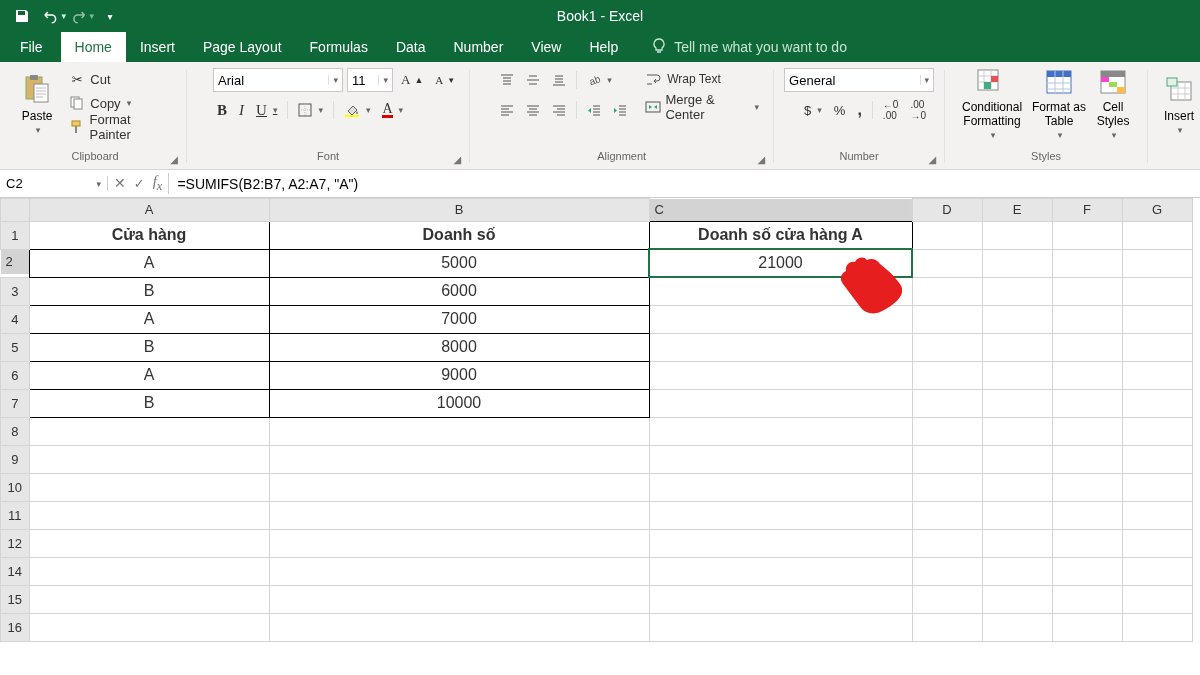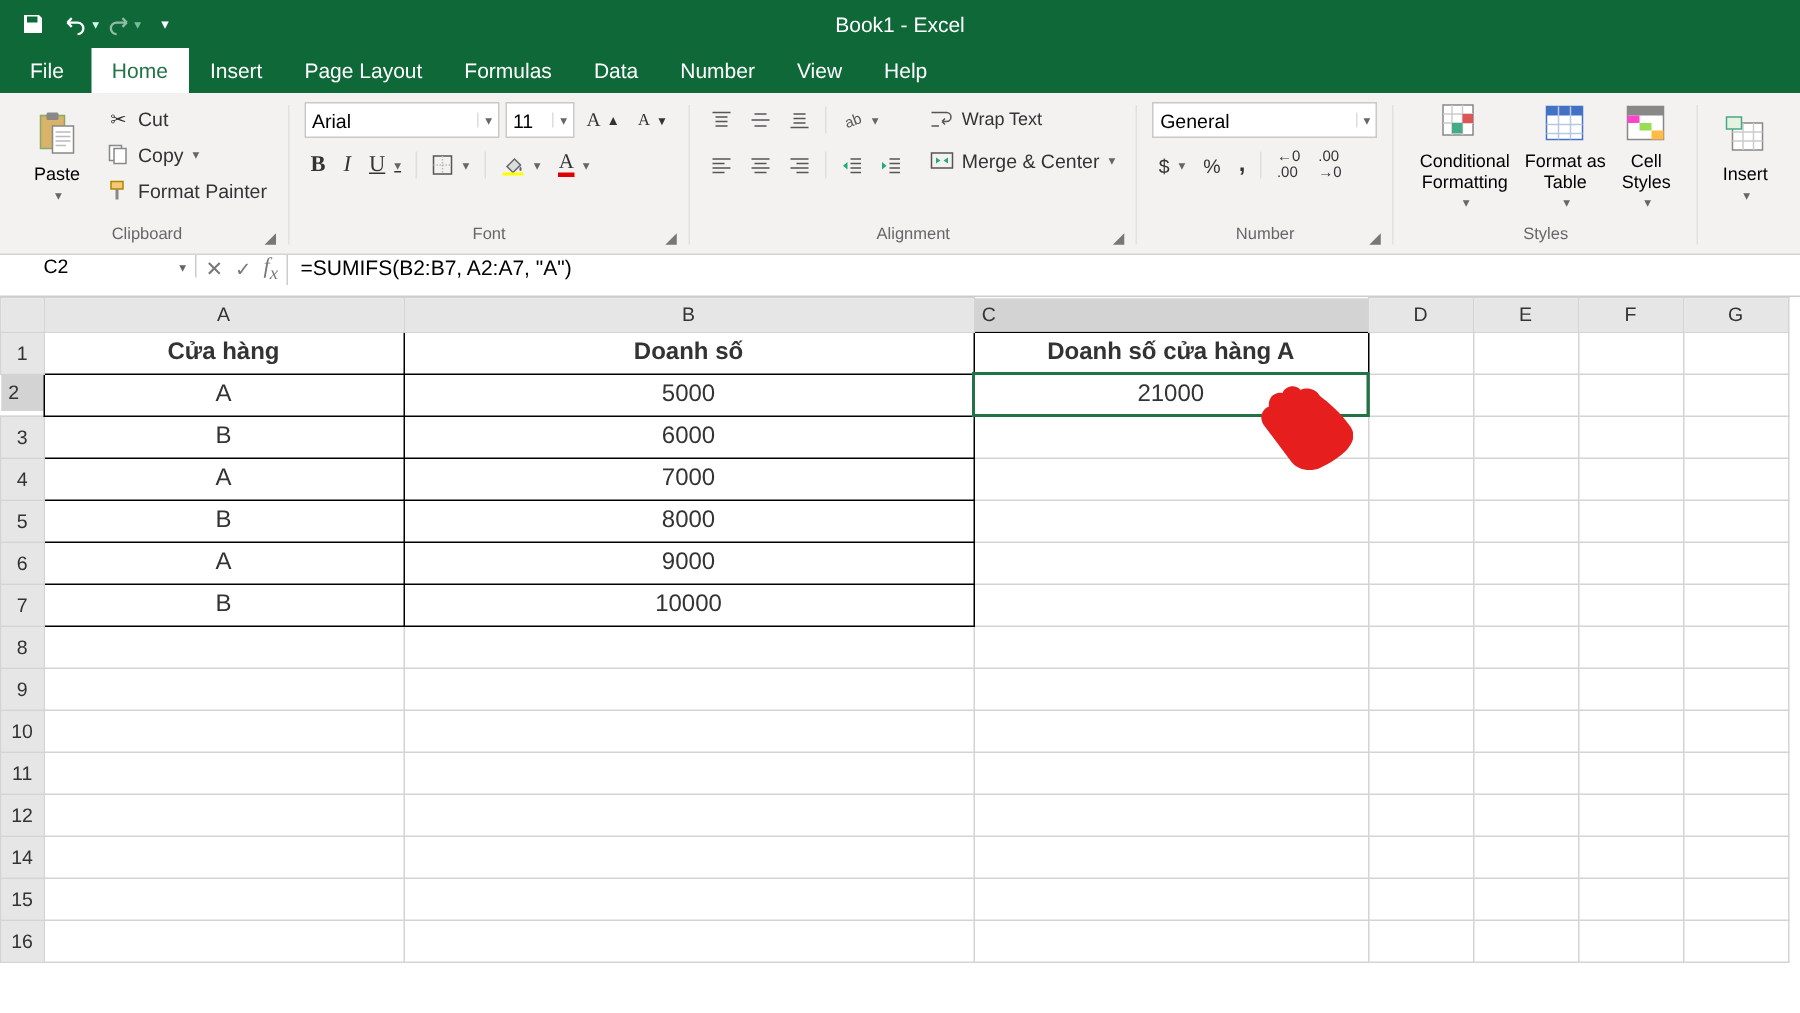--- a/index.html
+++ b/index.html
@@ -15,27 +15,27 @@
   .tab.active { background: #fff; color: #217346; }
   .tab.tellme { color: #c7e3d4; display: flex; align-items: center; gap: 8px; margin-left: 6px; }
   .ribbon { background: #f3f2f1; border-bottom: 1px solid #d4d4d4; display: flex; position: relative; padding: 6px 0 0 6px; height: 108px; }
   .group { display: flex; flex-direction: column; padding: 0 8px; position: relative; }
   .group-body { flex: 1; display: flex; align-items: flex-start; }
   .group-label { text-align: center; font-size: 11px; color: #666; height: 20px; line-height: 14px; position: relative; }
   .group-label .dlg { position: absolute; right: -2px; bottom: 2px; font-size: 10px; color: #777; }
   .group-sep { width: 1px; background: #e1e1e1; margin: 2px 2px 6px 2px; }
   .vbtn { display: flex; flex-direction: column; align-items: center; justify-content: center; width: 64px; height: 74px; cursor: pointer; font-size: 12px; text-align: center; line-height: 14px; }
   .vbtn .icon { width: 32px; height: 32px; margin-bottom: 4px; display:flex;align-items:center;justify-content:center; }
-  .row { display: flex; align-items: center; gap: 4px; height: 24px; }
+  .row { display: flex; align-items: center; gap: 4px; height: 24px; margin-left: 16px; }
   .mini { font-size: 13px; color: #333; display: flex; align-items: center; gap: 4px; padding: 0 4px; cursor: pointer; height: 22px; }
   .dd { font-size: 9px; color: #666; margin-left: 2px; }
   .sel { background: #fff; border: 1px solid #c8c8c8; height: 24px; display: flex; align-items: center; padding: 0 4px; font-size: 13px; gap: 4px; }
   .sel .dd { border-left: 1px solid #ddd; padding-left: 4px; }
   .ico { display: inline-flex; width: 18px; height: 18px; align-items: center; justify-content: center; }
-  .fmla-bar { height: 28px; border-bottom: 1px solid #ccc; display: flex; align-items: flex-start; padding-left: 23px; }
+  .fmla-bar { height: 28px; border-bottom: 1px solid #ccc; display: flex; align-items: center; }
   .namebox { width: 108px; border-right: 1px solid #ccc; display: flex; align-items: center; padding: 0 6px; font-size: 13px; background:#fff; }
   .namebox .dd { margin-left: auto; }
   .fmla-btns { display: flex; align-items: center; padding: 0 6px; gap: 8px; border-right: 1px solid #ccc; font-family: "Segoe UI"; }
   .fbtn { color: #777; cursor: pointer; font-size: 13px; }
   .fbtn.x { font-size: 14px; }
   .fbtn.fx { font-style: italic; font-family: "Times New Roman", serif; font-size: 15px; }
   .fmla-input { flex: 1; display: flex; align-items: center; padding: 0 8px; font-size: 14px; }
   .grid-wrap { position: relative; height: calc(675px - 32px - 30px - 108px - 28px); overflow: hidden; }
   table.grid { border-collapse: collapse; table-layout: fixed; }
   .grid th, .grid td { border: 1px solid #d4d4d4; }
@@ -82,20 +82,26 @@
 <div class="tabsbar">
   <div class="tab file">File</div>
   <div class="tab active">Home</div>
   <div class="tab">Insert</div>
   <div class="tab">Page Layout</div>
   <div class="tab">Formulas</div>
   <div class="tab">Data</div>
   <div class="tab">Number</div>
   <div class="tab">View</div>
   <div class="tab">Help</div>
+  <div class="tab tellme">
+    <span><svg width="14" height="16" viewBox="0 0 14 16">
+          <path fill="none" stroke="#cfe5d8" stroke-width="1.3" d="M7 1a5 5 0 0 1 3 9v2H4v-2A5 5 0 0 1 7 1zM5 14h4"></path>
+        </svg></span>
+    <span>Tell me what you want to do</span>
+  </div>
 </div>
 
 <div class="ribbon">
 
   <div class="group">
     <div class="group-body">
       <div class="vbtn" style="width:48px">
         <span class="icon">
             <svg width="28" height="30" viewBox="0 0 28 30">
               <rect x="3" y="3" width="16" height="22" fill="#d9b36a" stroke="#8a6"></rect>

